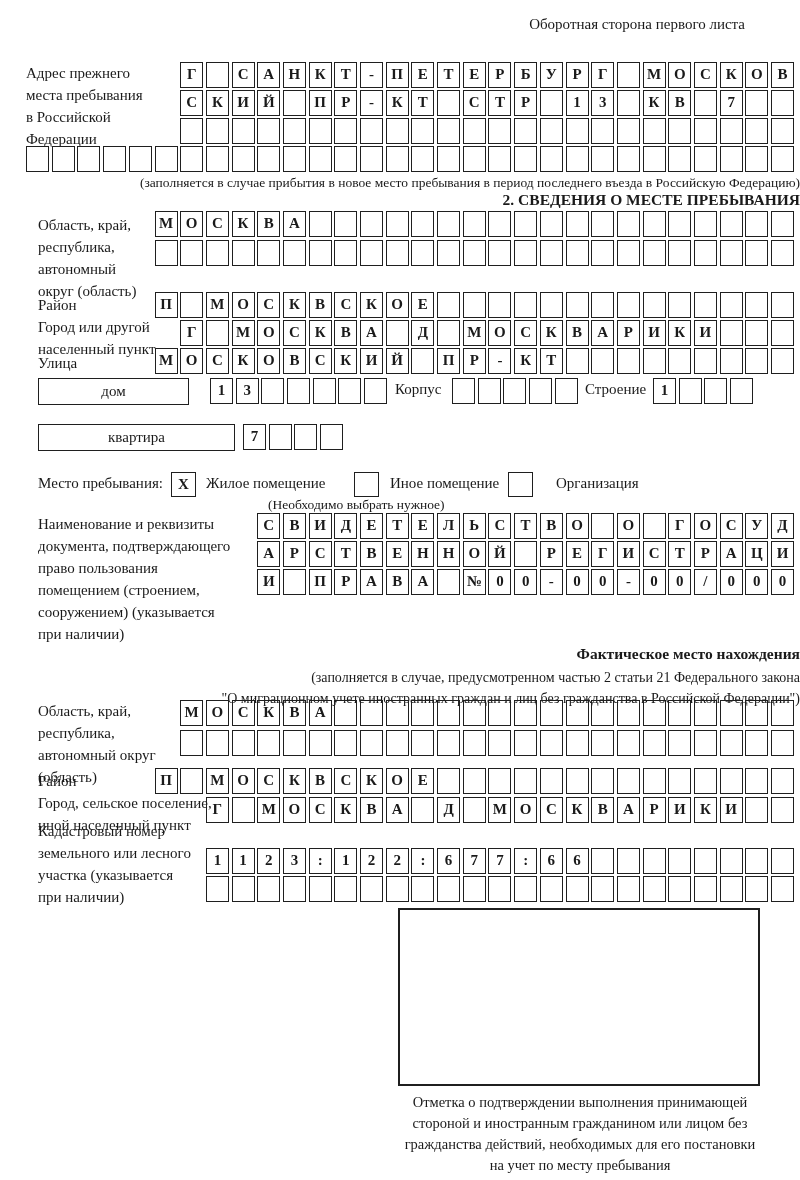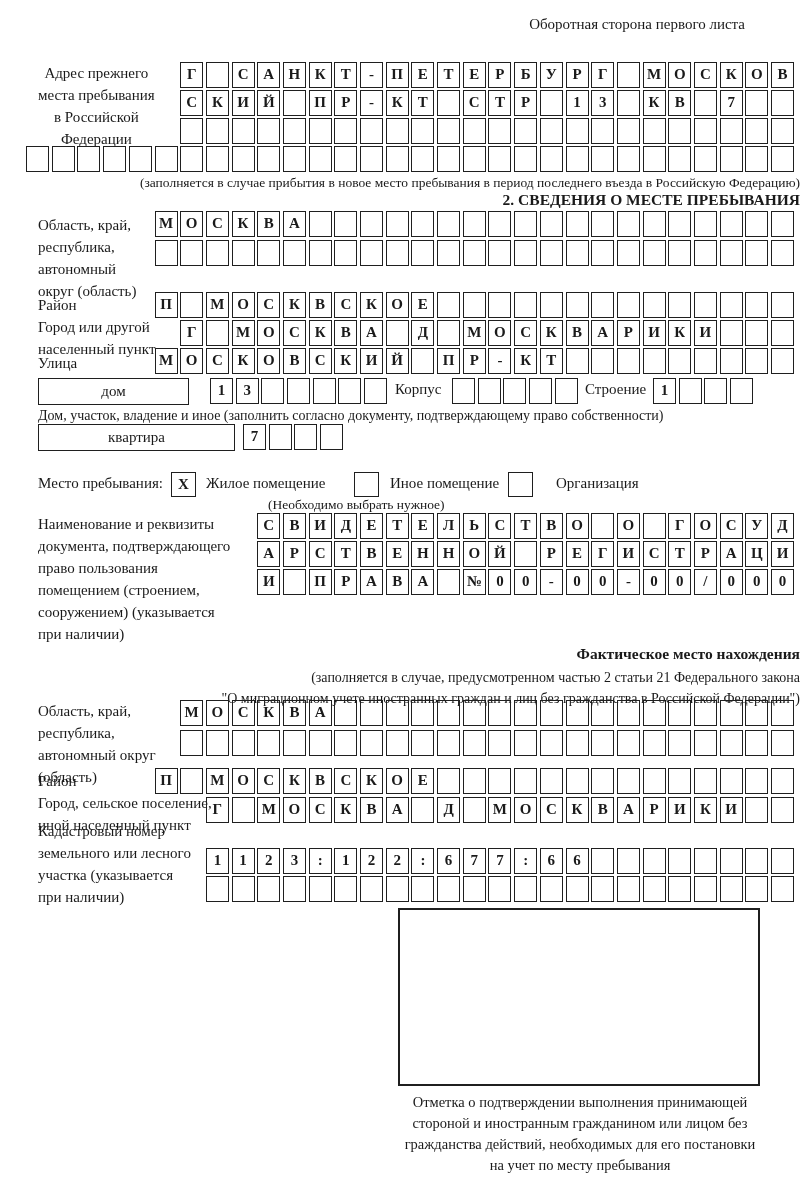--- a/index.html
+++ b/index.html
@@ -32,21 +32,21 @@
   .stamp { box-sizing:border-box; border:2px solid #1f1f1f; background:#fff; }
   .caption { font-size:14.5px; line-height:21px; text-align:center; white-space:pre-line; }
 </style>
 </head>
 <body>
 
 <div class="page">
 
   <div class="abs" style="right:55px; top:16px; font-size:15px;">Оборотная сторона первого листа</div>
 
-  <div class="abs fieldlabel" style="left:38px; top:62px;text-align:center;">Адрес прежнего
+  <div class="abs fieldlabel" style="left:26px; top:62px;">Адрес прежнего
 места пребывания
 в Российской
 Федерации</div>
   <div class="abs cellrow" style="right:6px; top:62px;">
       <span class="cell">Г</span>
       <span class="cell"></span>
       <span class="cell">С</span>
       <span class="cell">А</span>
       <span class="cell">Н</span>
       <span class="cell">К</span>
@@ -323,21 +323,20 @@
         <span class="cell"></span>
       </div>
     <div class="abs opt" style="left:585px; top:3px;">Строение</div>
     <div class="abs cellrow" style="left:653px; top:0;">
         <span class="cell">1</span>
         <span class="cell"></span>
         <span class="cell"></span>
         <span class="cell"></span>
       </div>
   </div>
-  <div class="abs smallnote" style="left:38px; top:408px;">Дом, участок, владение и иное (заполнить согласно документу, подтверждающему право собственности)</div>
 
   <div class="abs" style="left:0; top:424px; width:800px; height:28px;">
     <div class="abs labelbox" style="left:38px; top:0; width:197px;">квартира</div>
     <div class="abs cellrow" style="left:243px; top:0;">
         <span class="cell">7</span>
         <span class="cell"></span>
         <span class="cell"></span>
         <span class="cell"></span>
       </div>
   </div>

